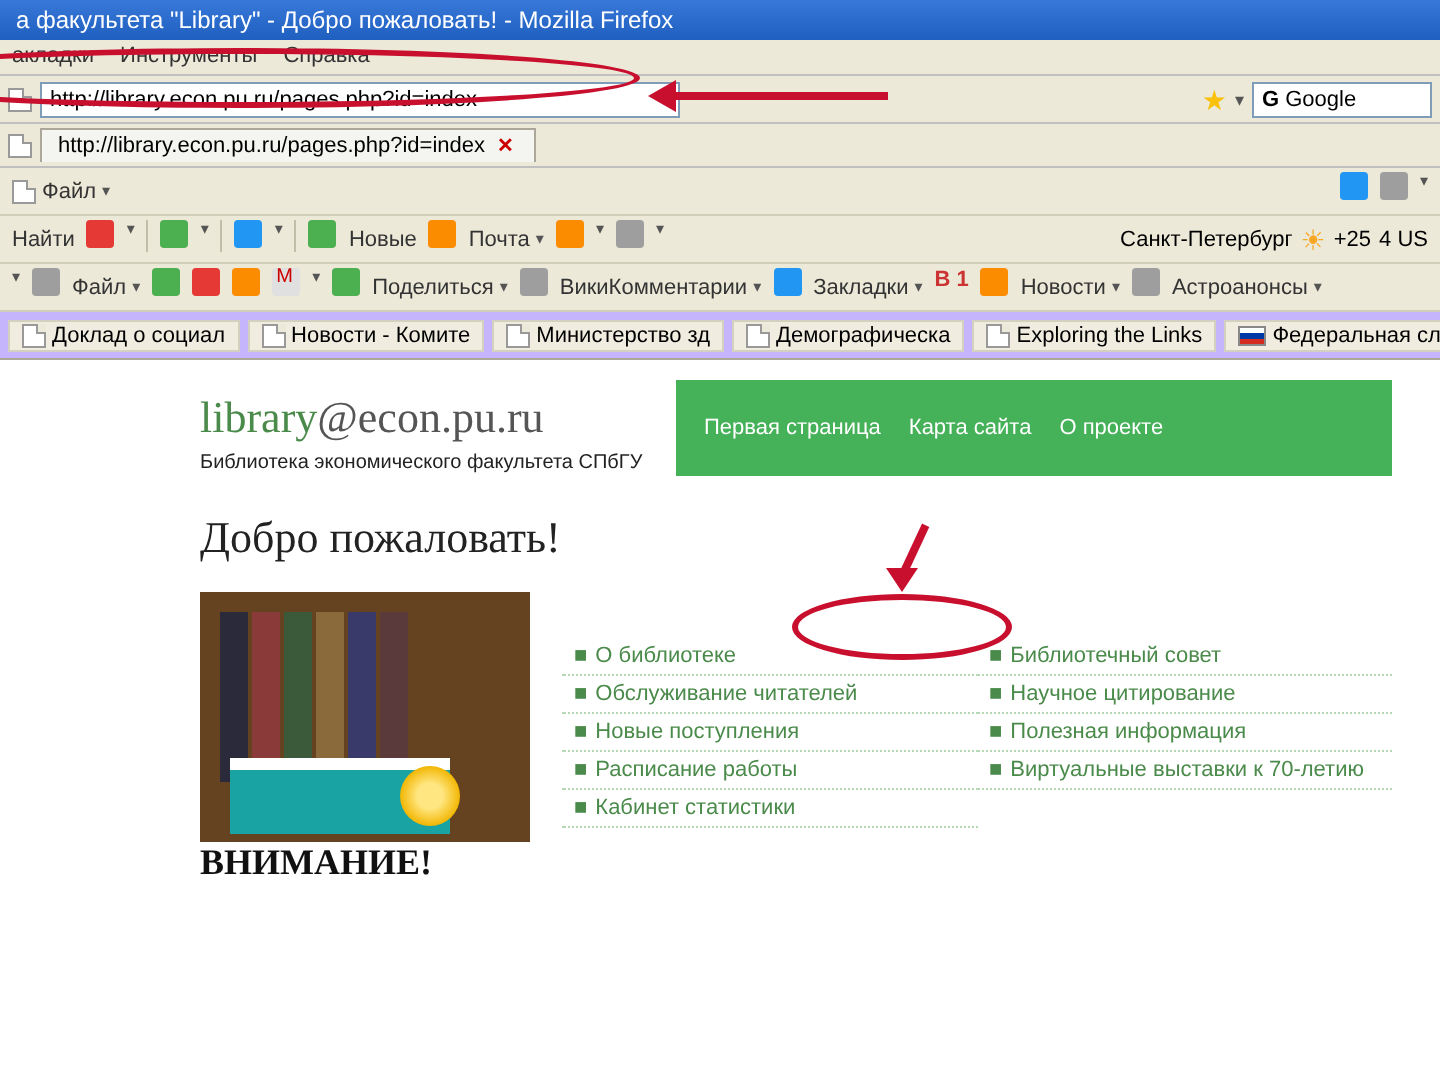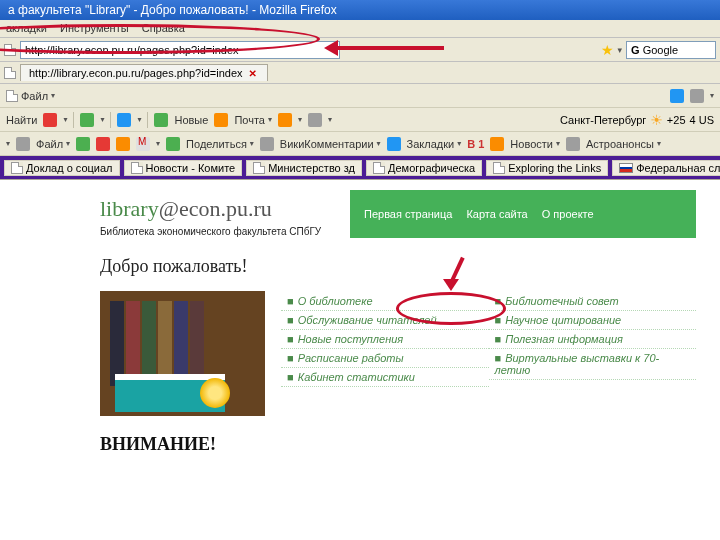--- a/index.html
+++ b/index.html
@@ -14,76 +14,76 @@
   .url-right { margin-left: auto; display: flex; gap: 4px; align-items: center; }
   .star { color: #f9c10b; font-size: 14px; }
   .dropdown-icon { color: #555; font-size: 9px; }
   .search-box { width: 90px; background: #fff; border: 1px solid #7f9db9; padding: 1px 4px; font-size: 11px; height: 18px; display: flex; align-items: center; }
   .search-g { font-weight: bold; }
   
   .tabbar { background: #ece9d8; padding: 2px 4px; border-bottom: 1px solid #c0c0c0; height: 22px; display: flex; align-items: center; gap: 4px; }
   .tab { background: #f4f4f0; border: 1px solid #aca899; border-bottom: none; padding: 2px 8px; font-size: 11px; display: inline-flex; align-items: center; gap: 4px; max-width: 280px; overflow: hidden; white-space: nowrap; }
   .tabclose { color: #c00; font-weight: bold; padding: 0 2px; cursor: pointer; font-size: 10px; }
   
-  .toolbar-row { background: #ece9d8; padding: 2px 6px; border-bottom: 1px solid #d0cdb8; display: flex; align-items: center; gap: 6px; font-size: 11px; height: 24px; }
+  .toolbar-row { background: #ece9d8; padding: 2px 6px; border-bottom: 1px solid #d0cdb8; display: flex; gap: 6px; font-size: 11px; height: 24px; }
   .tb-item { display: inline-flex; align-items: center; gap: 3px; }
   .tb-item .lbl { color: #333; }
   .tb-sep { width: 1px; height: 16px; background: #c0bda8; }
   .ico { width: 14px; height: 14px; display: inline-block; border-radius: 2px; }
   .i-green { background: #4caf50; }
   .i-red { background: #e53935; }
   .i-orange { background: #fb8c00; }
   .i-blue { background: #2196f3; }
   .i-grey { background: #9e9e9e; }
   .i-mail { background: #e0e0e0; position: relative; }
   .i-mail::after { content: "M"; position: absolute; left: 2px; top: -1px; font-size: 10px; color: #c00; }
   .dd { font-size: 8px; color: #555; }
   
   .weather { margin-left: auto; display: flex; align-items: center; gap: 4px; font-size: 11px; }
   .sun { color: #f9a825; font-size: 14px; }
   
-  .bookmarks { background: #4c1d95; padding: 2px 4px; display: flex; align-items: center; gap: 4px; font-size: 11px; height: 24px; border-bottom: 1px solid #aca899; overflow: hidden; }
+  .bookmarks { background: #c4b5fd; padding: 2px 4px; display: flex; align-items: center; gap: 4px; font-size: 11px; height: 24px; border-bottom: 1px solid #aca899; overflow: hidden; }
   .bmk { background: #f0ede0; border: 1px solid #d4d0c0; padding: 1px 6px; display: inline-flex; align-items: center; gap: 3px; white-space: nowrap; }
   .page-ico { width: 12px; height: 12px; display: inline-block; background: #fff; border: 1px solid #999; position: relative; }
   .page-ico::after { content: ""; position: absolute; right: -1px; top: -1px; width: 4px; height: 4px; background: #ece9d8; border-left: 1px solid #999; border-bottom: 1px solid #999; }
   .flag-ru { width: 14px; height: 10px; display: inline-block; background: linear-gradient(#fff 33%, #0039a6 33% 66%, #d52b1e 66%); border: 1px solid #888; }
   
   .content { background: #fff; padding: 10px 24px 0 100px; }
-  .site-head { display: flex; gap: 20px; margin-bottom: 18px; }
+  .site-head { display: flex; gap: 8px; margin-bottom: 18px; }
   .logo-block { flex: 0 0 230px; padding-top: 6px; }
   .logo { font-family: Georgia, serif; font-size: 22px; color: #4a8a4a; }
   .logo .d { color: #555; }
   .subtitle { font-size: 10px; color: #222; margin-top: 4px; }
   .green-nav { background: #45b158; color: #fff; padding: 18px 14px; flex: 1; font-size: 11px; display: flex; align-items: flex-end; gap: 14px; }
   
-  .welcome { font-family: Georgia, serif; font-size: 18px; color: #222; margin: 4px 0 14px; }
+  .welcome { font-family: Georgia, serif; font-size: 22px; color: #222; margin: 4px 0 14px; }
   
   .main-row { display: flex; gap: 16px; }
   .photo { width: 165px; height: 125px; background: #654321; position: relative; overflow: hidden; }
   .bookspine { position: absolute; top: 10px; bottom: 30px; width: 14px; }
   .bs1 { left: 10px; background: #2a2a3a; }
   .bs2 { left: 26px; background: #8b3a3a; }
   .bs3 { left: 42px; background: #3a5a3a; }
   .bs4 { left: 58px; background: #8a6a3a; }
   .bs5 { left: 74px; background: #3a3a6a; }
   .bs6 { left: 90px; background: #5a3a3a; }
   .stack { position: absolute; left: 15px; bottom: 4px; width: 110px; height: 38px; background: #1aa3a3; border-top: 6px solid #fff; }
   .disc { position: absolute; left: 100px; bottom: 8px; width: 30px; height: 30px; border-radius: 50%; background: radial-gradient(#ffe680 30%, #f2b705 70%); }
   
   .right-block { flex: 1; }
   .green-tabs { display: flex; background: #45b158; color: #fff; font-size: 11px; }
   .gtab { flex: 1; text-align: center; padding: 8px 6px; border-right: 1px solid #fff; line-height: 1.3; }
   .gtab:last-child { border-right: none; }
-  .link-grid { display: flex; margin-top: 1px; font-style: italic; }
+  .link-grid { display: flex; margin-top: 23px; }
   .lcol { flex: 1; }
   .lrow { border-bottom: 1px dotted #b5d8b5; padding: 3px 6px; }
   .lrow a { color: #4a8a4a; font-size: 11px; text-decoration: none; }
   .bullet { color: #4a8a4a; margin-right: 4px; }
   
-  .attention { font-family: Georgia, serif; font-size: 18px; font-weight: bold; color: #111; margin-top: 18px; }
+  .attention { font-family: Georgia, serif; font-size: 18px; font-weight: bold; color: #111; }
   
   .red-oval { position: absolute; border: 3px solid #c8102e; border-radius: 50%; pointer-events: none; }
   .arrow-wrap { position: absolute; pointer-events: none; }
   .arrow-line { position: absolute; background: #c8102e; }
   .arrow-head { position: absolute; width: 0; height: 0; }
 </style>
 </head>
 <body>
 
 <div class="titlebar">

